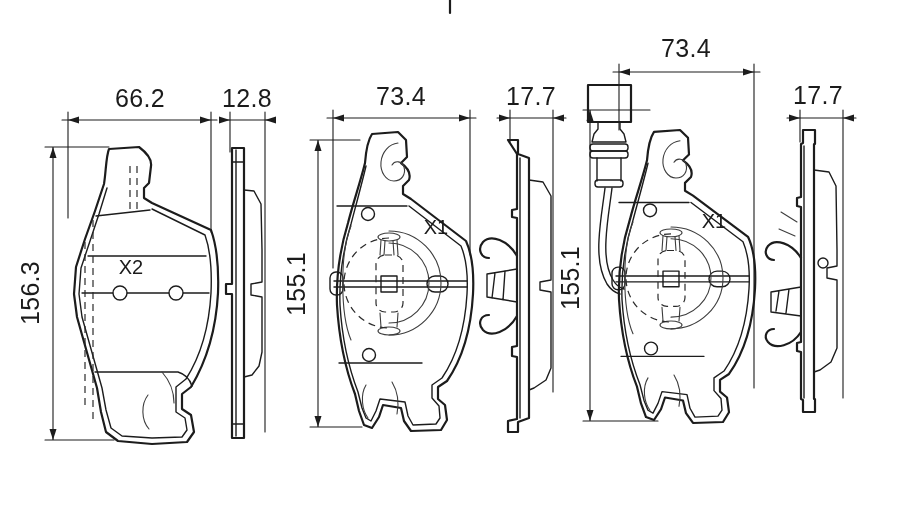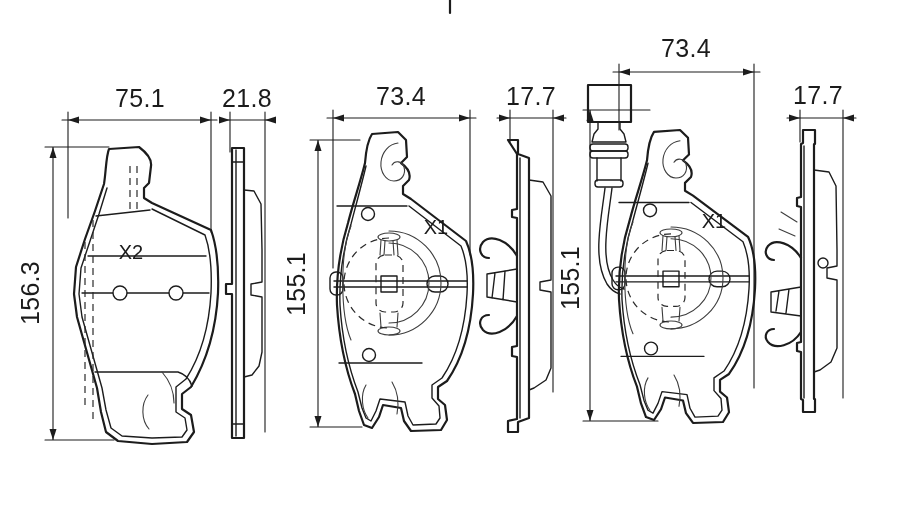--- a/index.html
+++ b/index.html
@@ -186,24 +186,24 @@
     <circle class="s1 wh" cx="823" cy="263" r="5"></circle>
     <g>
       <path class="s2" d="M801,258 C792,243 775,238 768,246 C763,252 767,260 774,260"></path>
       <path class="s1" d="M801,287 L771,292 L771,312 L801,316 Z M779,291 L776,311 M789,289 L786,313"></path>
       <path class="s2" d="M801,332 C792,346 775,350 768,342 C763,336 767,329 774,329"></path>
       <path class="t" d="M797,222 L781,212 M795,236 L779,229"></path>
     </g>
   </g>
 </svg>
 
-  <div class="lbl num" style="left:140px;top:98px">75.1</div>
-  <div class="lbl num" style="left:247px;top:98px">21.8</div>
+  <div class="lbl num" style="left:140px;top:98px">66.2</div>
+  <div class="lbl num" style="left:247px;top:98px">12.8</div>
   <div class="lbl num rot" style="left:30px;top:293px">156.3</div>
-  <div class="lbl mark" style="left:131px;top:252px">X2</div>
+  <div class="lbl mark" style="left:131px;top:267px">X2</div>
 
   <div class="lbl num" style="left:401px;top:96px">73.4</div>
   <div class="lbl num" style="left:531px;top:96px">17.7</div>
   <div class="lbl num rot" style="left:296px;top:284px">155.1</div>
   <div class="lbl mark" style="left:436px;top:227px">X1</div>
 
   <div class="lbl num" style="left:686px;top:48px">73.4</div>
   <div class="lbl num" style="left:818px;top:95px">17.7</div>
   <div class="lbl num rot" style="left:570px;top:278px">155.1</div>
   <div class="lbl mark" style="left:714px;top:221px">X1</div>

